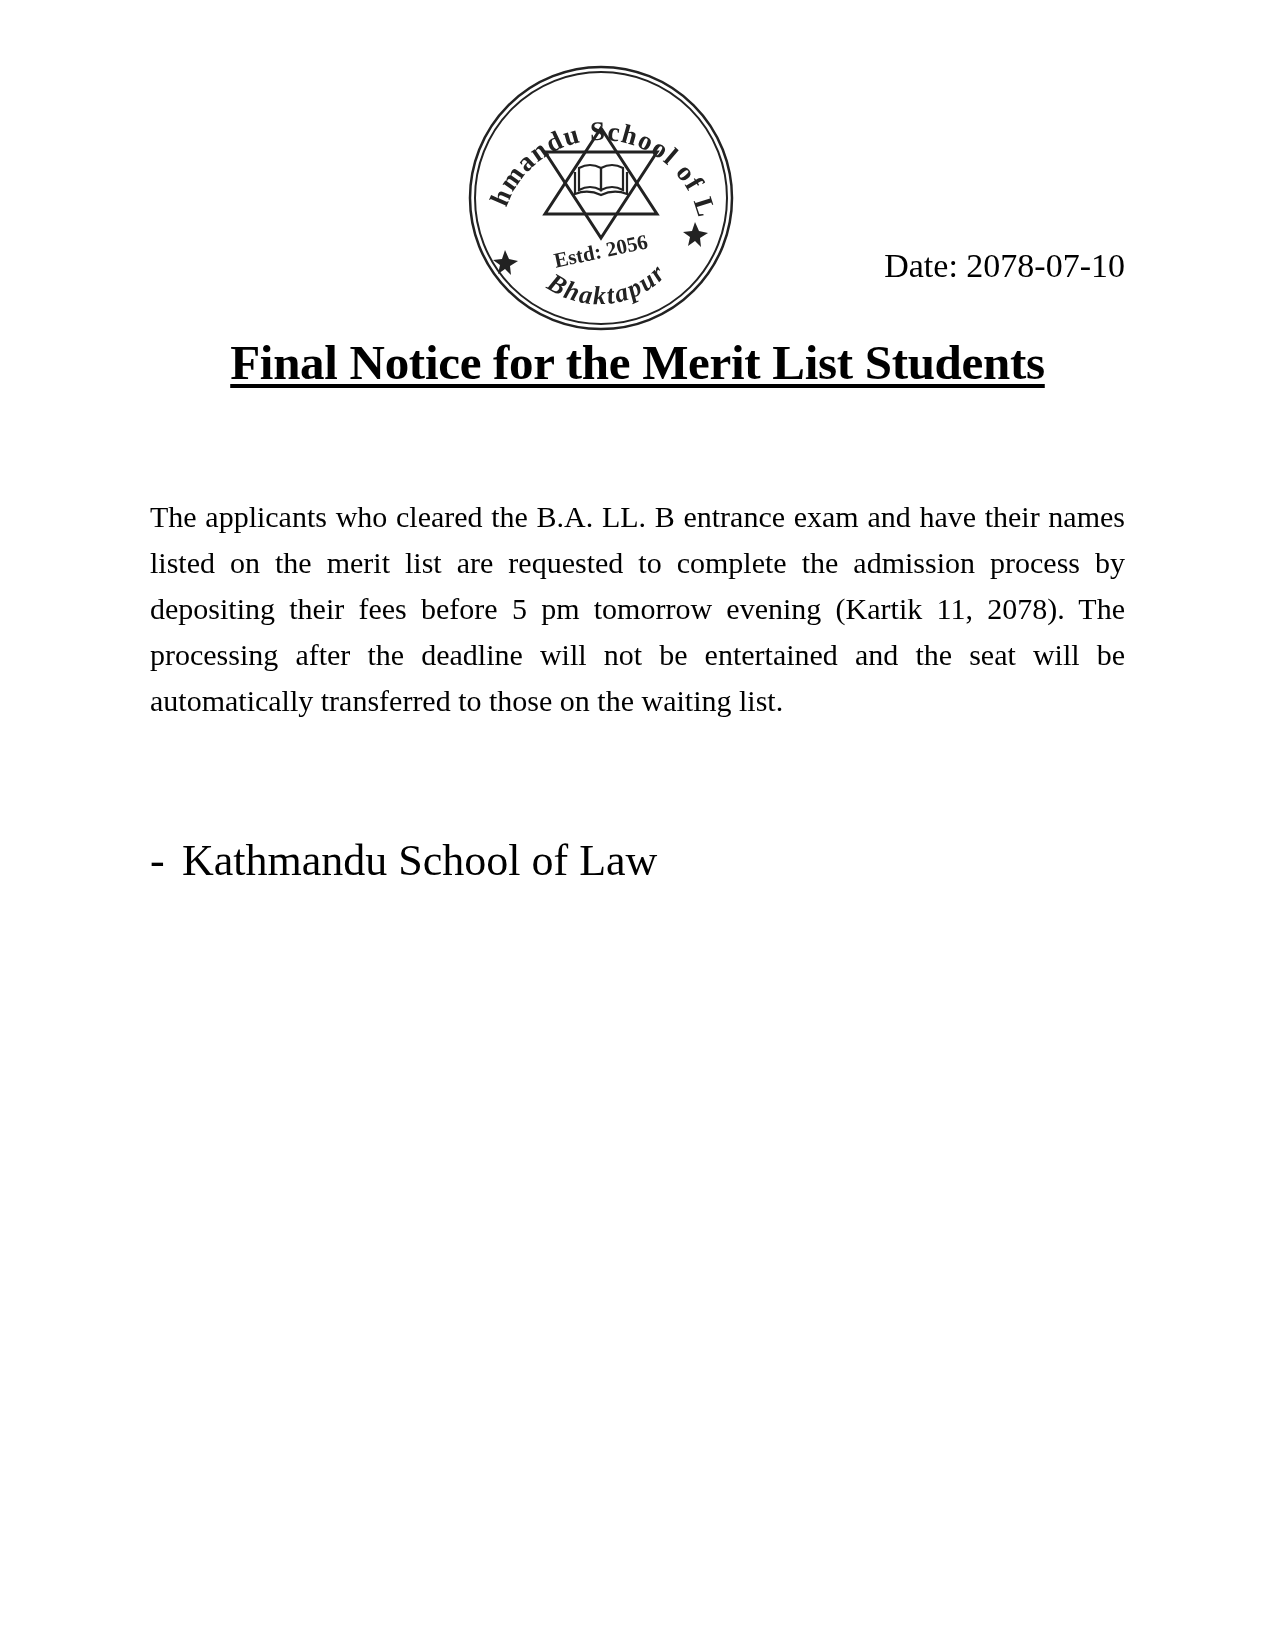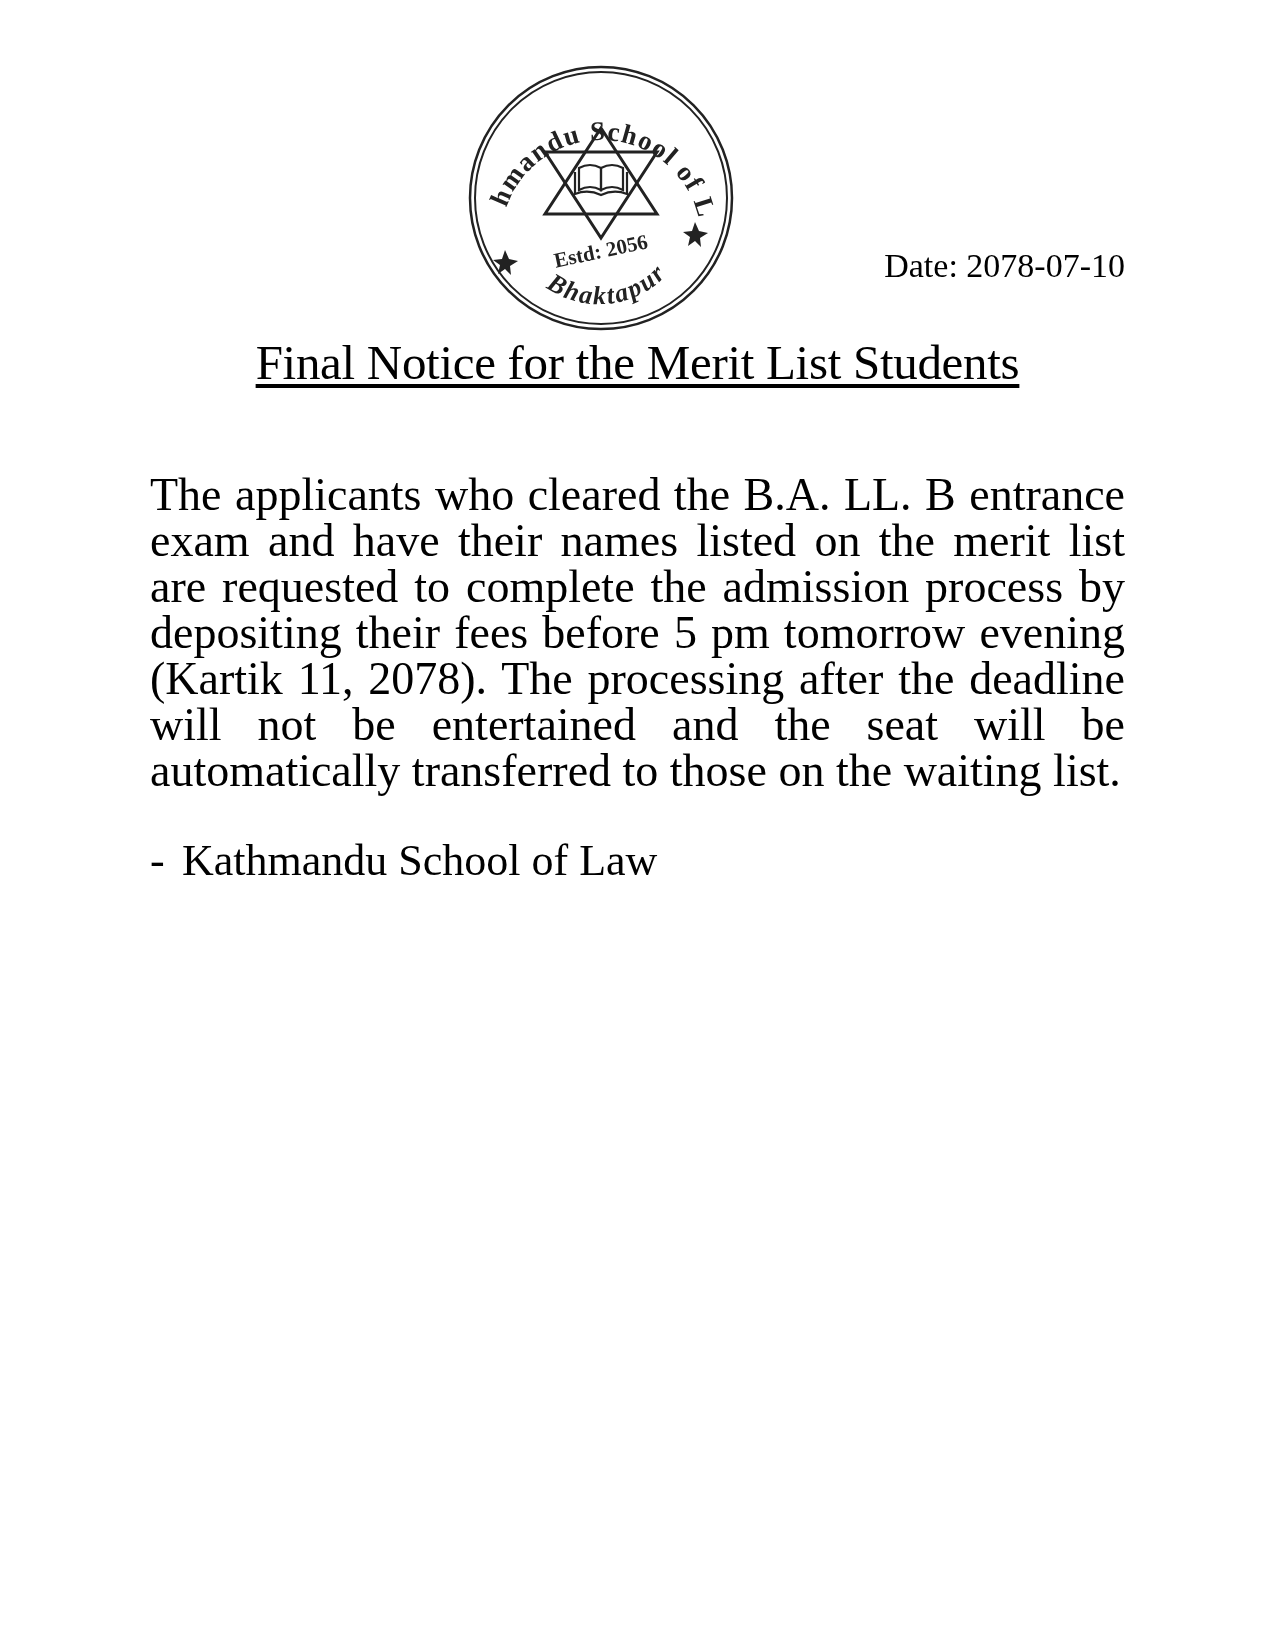--- a/index.html
+++ b/index.html
@@ -1,25 +1,25 @@
 <!DOCTYPE html>
 <html><head>
 <meta charset="utf-8">
 <style>
   html, body { margin: 0; padding: 0; background: #ffffff; }
   body { width: 1275px; height: 1650px; position: relative; overflow: hidden;
          font-family: "Liberation Serif", serif; color: #000; }
   .seal { position: absolute; left: 465px; top: 62px; width: 272px; height: 272px; }
   .date { position: absolute; right: 150px; top: 218px; font-size: 34px; line-height: 40px; white-space: nowrap; margin-top: 28px; }
   .title { position: absolute; left: 0; width: 1275px; top: 334px; text-align: center; }
-  .title span { font-size: 49px; font-weight: normal; line-height: 58px;
+  .title span { font-size: 49px; font-weight: bold; line-height: 58px;
                 text-decoration: underline; text-decoration-thickness: 4px; text-underline-offset: 5px;
                 letter-spacing: -0.3px; }
-  .body-text { position: absolute; left: 150px; width: 975px; top: 472px;
-               font-size: 46px; line-height: 46px; text-align: justify; }
+  .body-text { position: absolute; left: 150px; width: 975px; top: 494px;
+               font-size: 30px; line-height: 46px; text-align: justify; }
   .signature { position: absolute; left: 150px; top: 838px; font-size: 44px; line-height: 46px; white-space: pre; }
   .signature .dash { display: inline-block; width: 32px; }
 </style>
 </head>
 <body>
 
 <svg class="seal" viewBox="0 0 272 272" xmlns="http://www.w3.org/2000/svg">
   <defs>
     <path id="arcTop" d="M 40 150 A 100 100 0 0 1 232 150"></path>
     <path id="arcBottom" d="M 66 212 A 92 92 0 0 0 214 196"></path>

